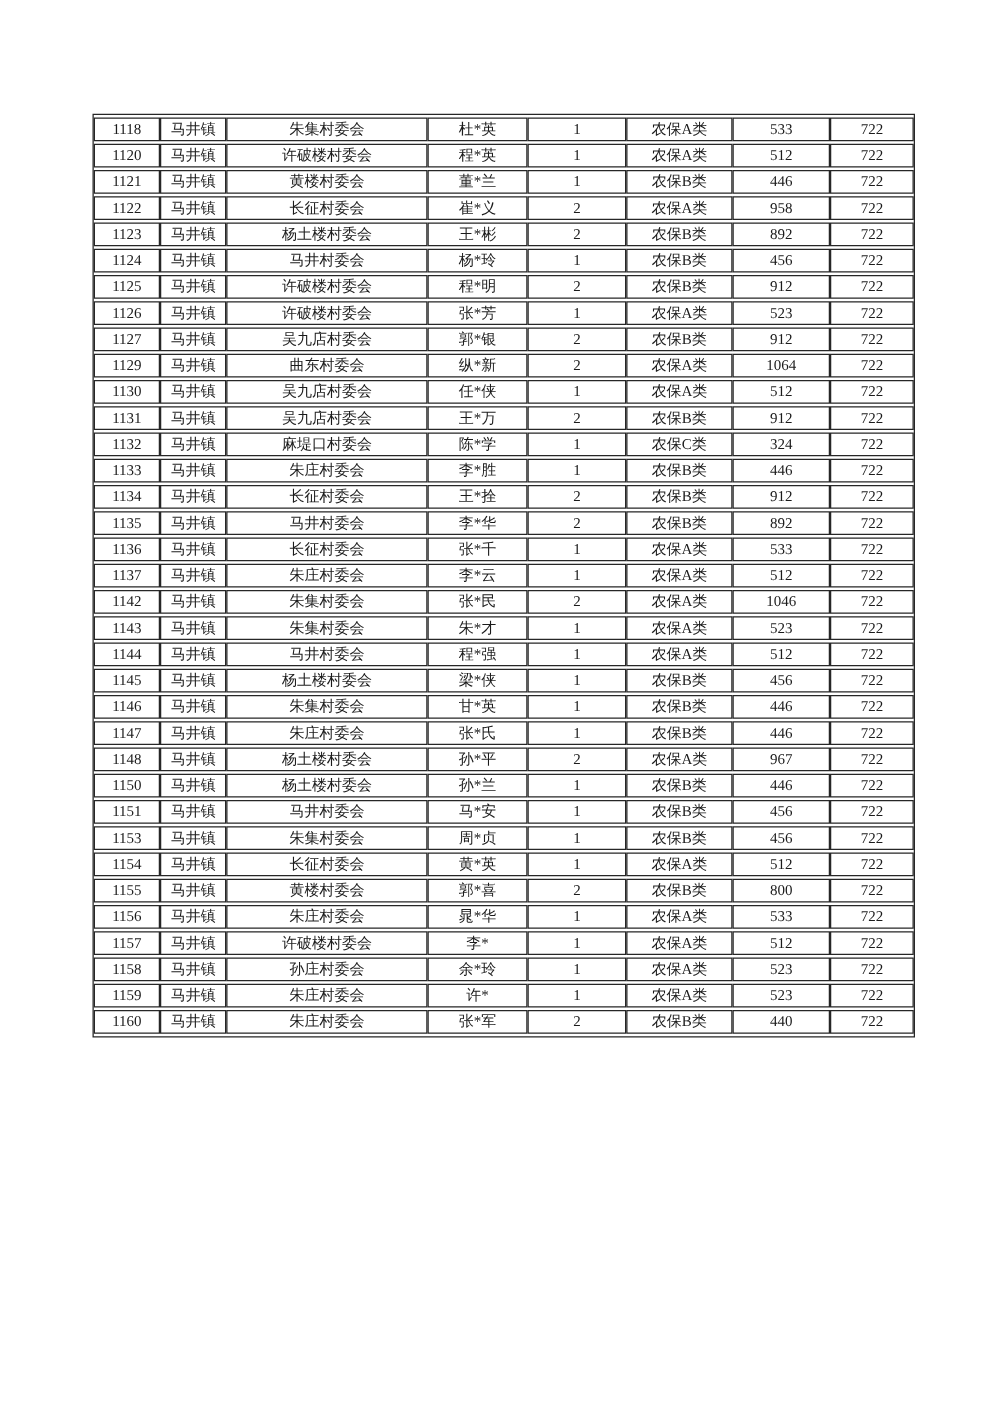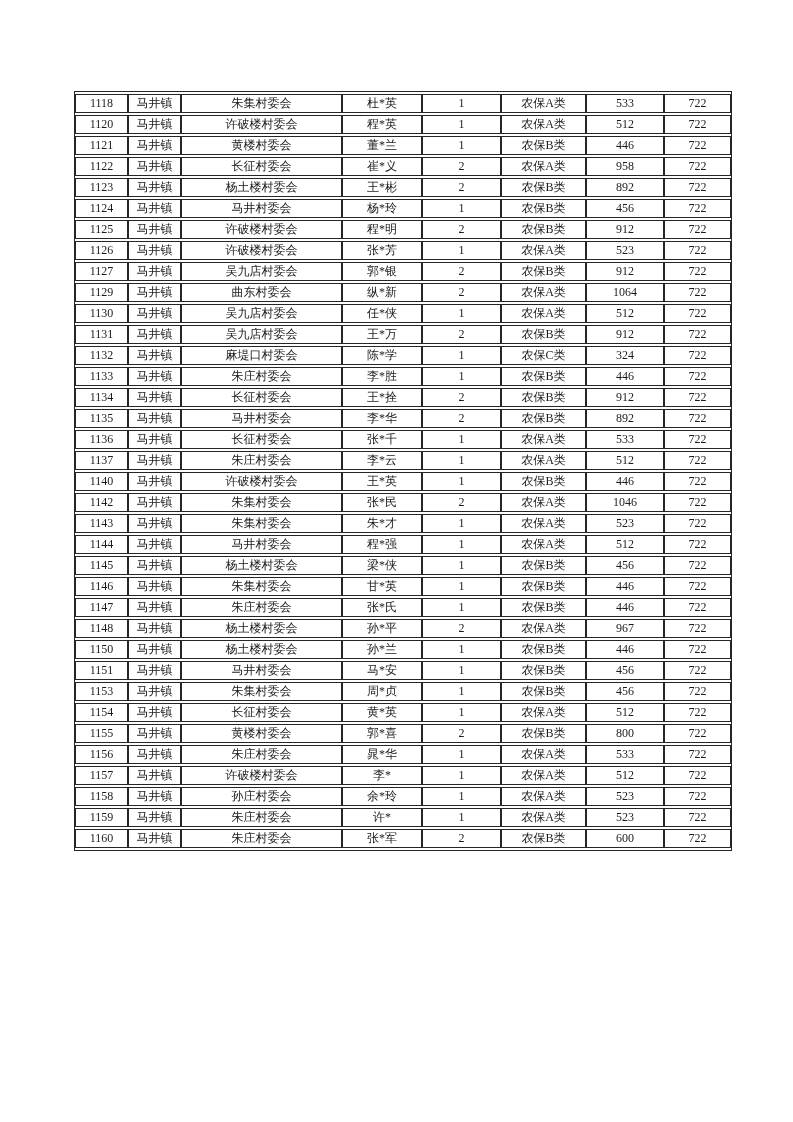--- a/index.html
+++ b/index.html
@@ -242,30 +242,20 @@
             <td>1137</td>
             <td>马井镇</td>
             <td>朱庄村委会</td>
             <td>李*云</td>
             <td>1</td>
             <td>农保A类</td>
             <td>512</td>
             <td>722</td>
           </tr>
           <tr>
-            <td>1140</td>
-            <td>马井镇</td>
-            <td>许破楼村委会</td>
-            <td>王*英</td>
-            <td>1</td>
-            <td>农保B类</td>
-            <td>446</td>
-            <td>722</td>
-          </tr>
-          <tr>
             <td>1142</td>
             <td>马井镇</td>
             <td>朱集村委会</td>
             <td>张*民</td>
             <td>2</td>
             <td>农保A类</td>
             <td>1046</td>
             <td>722</td>
           </tr>
           <tr>
@@ -418,19 +408,19 @@
             <td>523</td>
             <td>722</td>
           </tr>
           <tr>
             <td>1160</td>
             <td>马井镇</td>
             <td>朱庄村委会</td>
             <td>张*军</td>
             <td>2</td>
             <td>农保B类</td>
-            <td>600</td>
+            <td>440</td>
             <td>722</td>
           </tr>
         </tbody>
     </table>
   </div>
 </div>
 
 </body></html>

